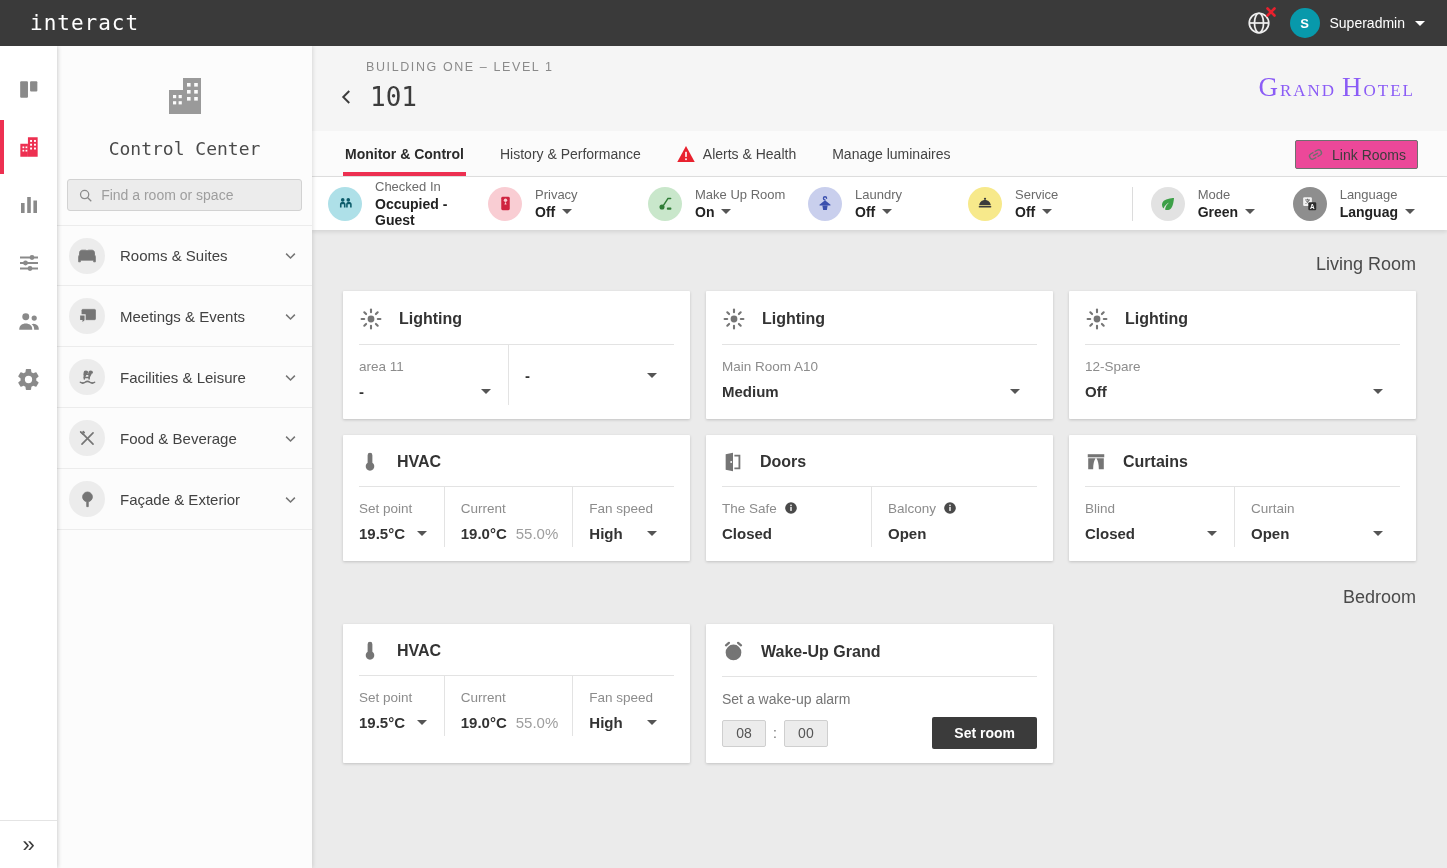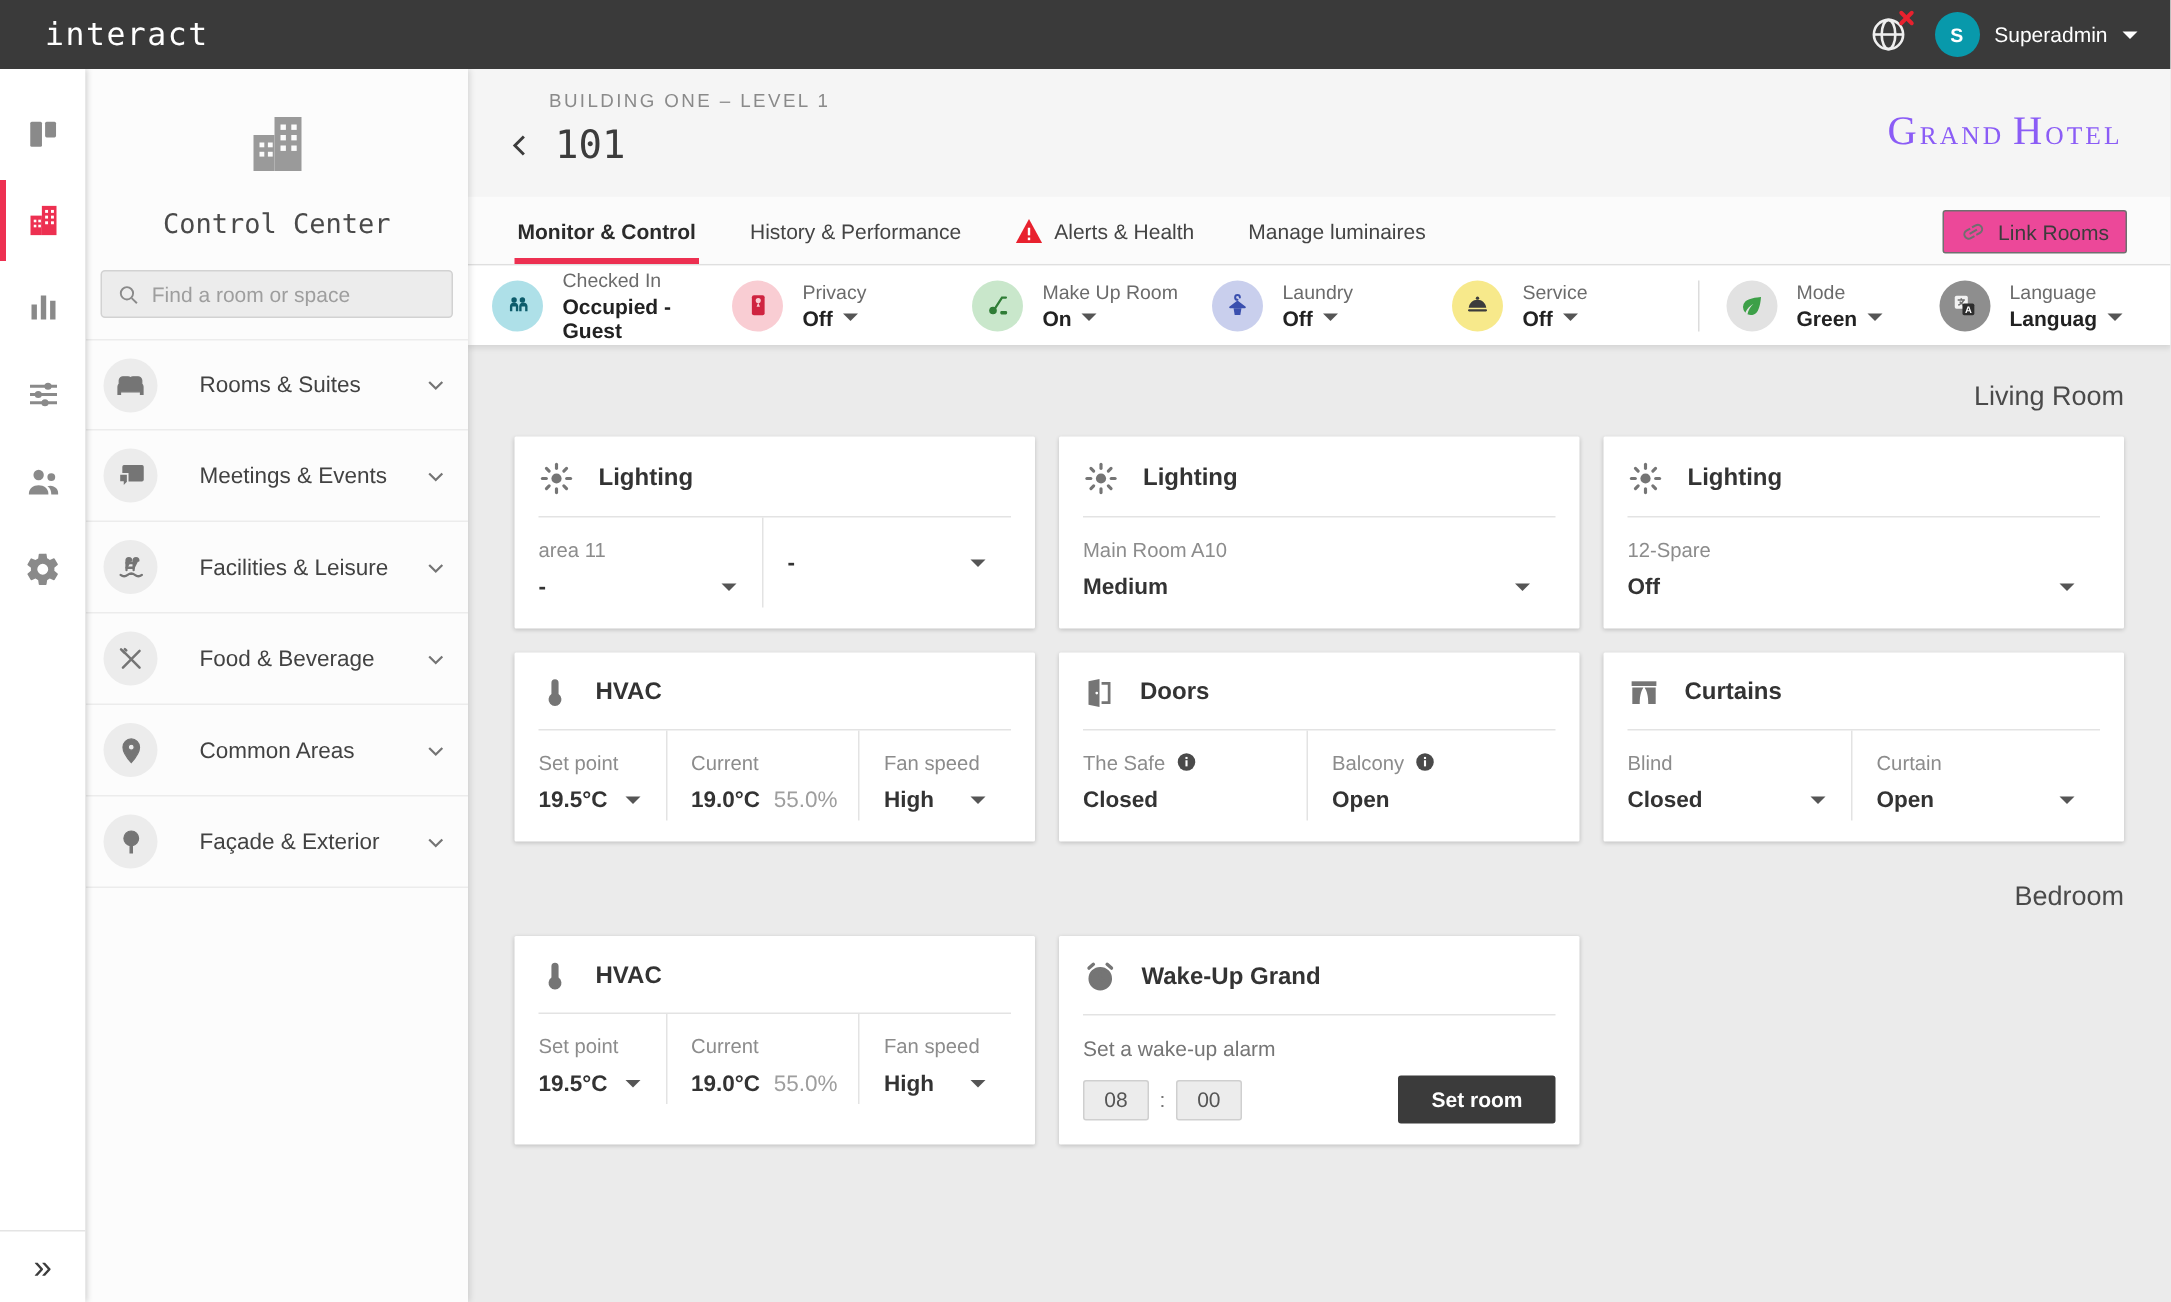--- a/index.html
+++ b/index.html
@@ -45,21 +45,21 @@
   .sb-search input { border:none; outline:none; background:transparent; font-size:14px; color:#555; width:100%;
     font-family:"Liberation Sans", sans-serif; }
   .sb-search input::placeholder { color:#9e9e9e; }
   .sb-nav { }
   .sb-item { display:flex; align-items:center; height:61px; padding:0 14px 0 12px;
     border-bottom:1px solid #ececec; cursor:pointer; }
   .sb-item:first-child { border-top:1px solid #ececec; }
   .sb-ic { width:36px; height:36px; border-radius:50%; background:#ececec; display:flex;
     align-items:center; justify-content:center; flex:none; }
   .sb-ic svg { fill:#757575; stroke:#757575; }
-  .sb-label { margin-left:28px; font-size:15px; color:#424242; flex:1; }
+  .sb-label { margin-left:15px; font-size:15px; color:#424242; flex:1; }
 
   
   .main { flex:1; display:flex; flex-direction:column; min-width:0; }
 
   .page-head { background:#f5f5f5; padding:14px 28px 0 54px; height:85px; position:relative; flex:none; }
   .breadcrumb { color:#8a8a8a; font-size:12.5px; letter-spacing:1.6px; }
   .room-row { display:flex; align-items:center; margin-top:8px; gap:14px; margin-left:-28px; }
   .room-title { font-family:"DejaVu Sans Mono", monospace; font-size:26px; color:#3c3c3c; }
   .brand { position:absolute; right:32px; top:26px; font-family:"Liberation Serif", serif;
     color:#8b5cf6; letter-spacing:2px; }
@@ -280,31 +280,20 @@
             </svg>
           </span>
         <span class="sb-label">Food &amp; Beverage</span>
         <svg width="15" height="15" viewBox="0 0 24 24" fill="none" stroke="#757575" stroke-width="2.4">
             <polyline points="5 9 12 16 19 9"></polyline>
           </svg>
       </div>
       <div class="sb-item">
         <span class="sb-ic">
             <svg width="19" height="19" viewBox="0 0 24 24">
-          <path d="M12 2a7 7 0 0 0-7 7c0 5.25 7 13 7 13s7-7.75 7-13a7 7 0 0 0-7-7zm0 9.5a2.5 2.5 0 1 1 0-5 2.5 2.5 0 0 1 0 5z"></path>
-            </svg>
-          </span>
-        <span class="sb-label">Common Areas</span>
-        <svg width="15" height="15" viewBox="0 0 24 24" fill="none" stroke="#757575" stroke-width="2.4">
-            <polyline points="5 9 12 16 19 9"></polyline>
-          </svg>
-      </div>
-      <div class="sb-item">
-        <span class="sb-ic">
-            <svg width="19" height="19" viewBox="0 0 24 24">
           <path d="M12 2.5a6.2 6.2 0 0 1 6.2 6.2c0 3.1-2.3 5.6-5.2 6.1V21h-2v-6.2c-2.9-.5-5.2-3-5.2-6.1A6.2 6.2 0 0 1 12 2.5z"></path>
             </svg>
           </span>
         <span class="sb-label">Façade &amp; Exterior</span>
         <svg width="15" height="15" viewBox="0 0 24 24" fill="none" stroke="#757575" stroke-width="2.4">
             <polyline points="5 9 12 16 19 9"></polyline>
           </svg>
       </div>
     </div>
   </div>

